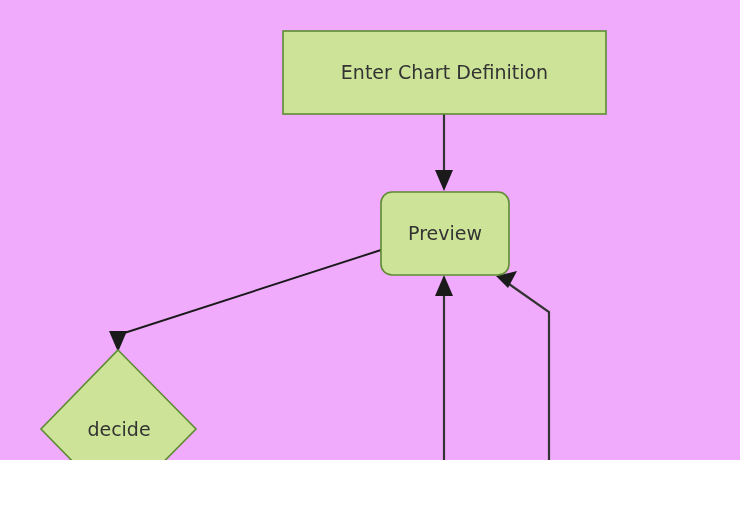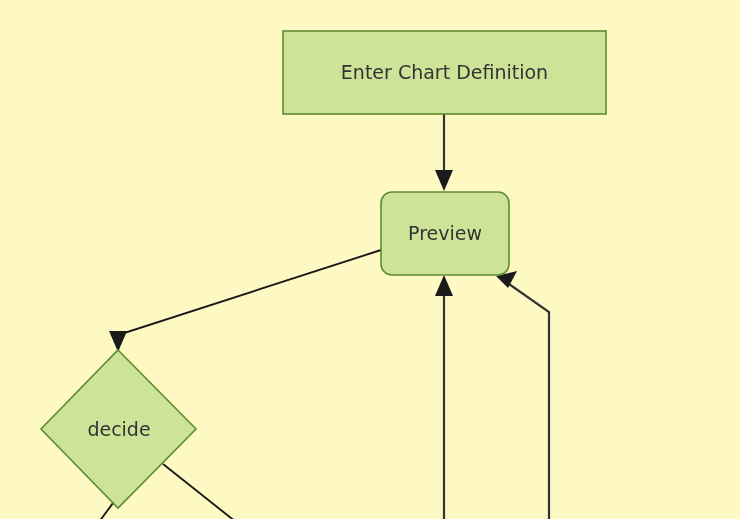--- a/index.html
+++ b/index.html
@@ -6,22 +6,22 @@
     margin: 0;
     padding: 0;
     background: #ffffff;
   }
   body {
     font-family: "DejaVu Sans", "Liberation Sans", sans-serif;
   }
   #diagram-canvas {
     position: relative;
     width: 740px;
-    height: 519px;
-    background: #fef9c3;
+    height: 460px;
+    background: #f0abfc;
     overflow: hidden;
     text-align: right;
   }
   #flow-svg {
     position: absolute;
     top: 0;
     left: 0;
     width: 740px;
     height: 522px;
   }

